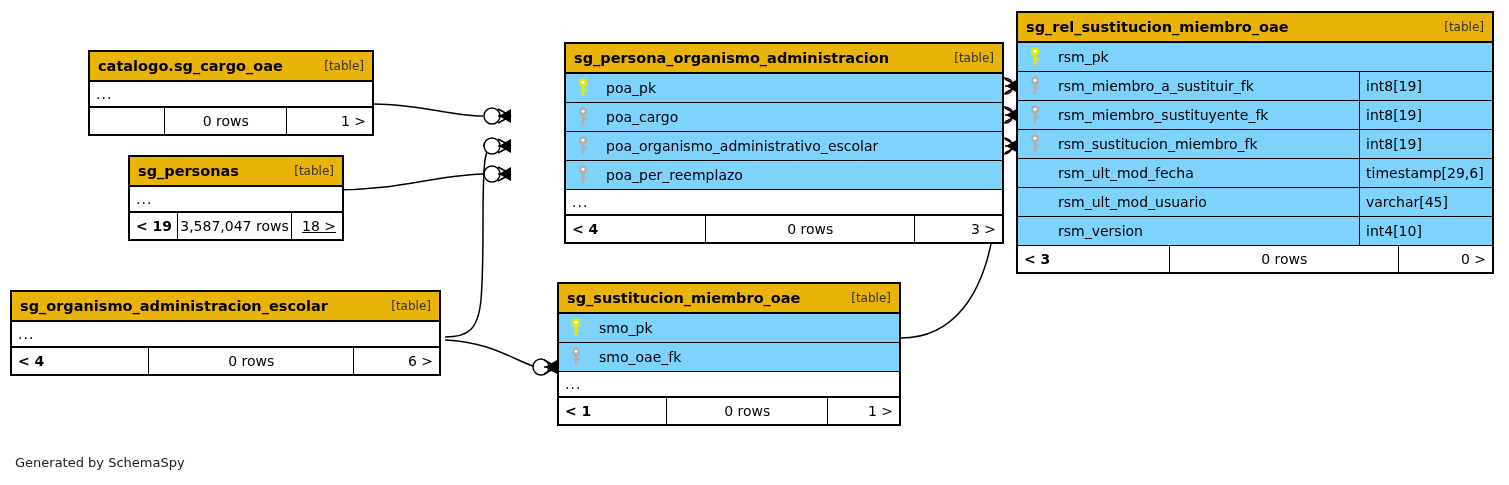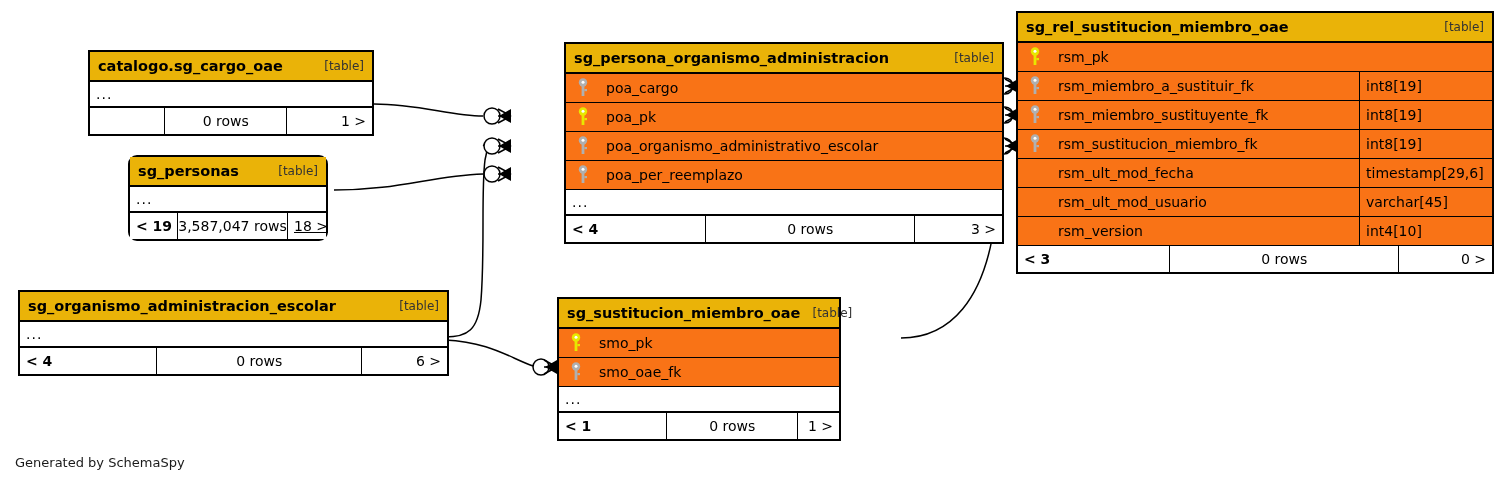--- a/index.html
+++ b/index.html
@@ -15,21 +15,21 @@
   .table-box{position:absolute;z-index:2;background:#ffffff;
              border:2px solid #000000;box-sizing:border-box;}
 
   .tbl-header{display:flex;align-items:center;justify-content:space-between;
               background:#eab308;border-bottom:2px solid #000000;
               padding:14px 8px;height:26px;box-sizing:border-box;}
   .tbl-title{font-weight:bold;font-size:14.5px;color:#000;white-space:nowrap;}
   .tbl-tag{font-size:12px;color:#333;white-space:nowrap;padding-left:12px;text-align:right;}
 
   .col-row{display:flex;align-items:center;height:29px;box-sizing:border-box;
-           border-bottom:1px solid #000000;background:#f97316;}
+           border-bottom:1px solid #000000;background:#7dd3fc;}
   .col-row:last-of-type{border-bottom:1px solid #000;}
   .key-cell{width:34px;flex:0 0 34px;display:flex;align-items:center;
             justify-content:center;}
   .col-name{flex:1 1 auto;font-size:14px;color:#000;white-space:nowrap;
             padding-left:6px;overflow:hidden;}
   .col-type{flex:0 0 auto;font-size:14px;color:#000;white-space:nowrap;
             border-left:1px solid #000;padding-left:6px;height:100%;
             display:flex;align-items:center;box-sizing:border-box;}
 
   .ellipsis-row{display:flex;align-items:center;height:26px;
@@ -112,70 +112,70 @@
           <span class="tbl-title">catalogo.sg_cargo_oae</span>
           <span class="tbl-tag">[table]</span>
         </div>
         <div class="ellipsis-row">...</div>
         <div class="tbl-footer">
           <div class="ft-cell ft-left" style="width:75px;"></div>
           <div class="ft-cell ft-mid" style="width:75px;">0 rows</div>
           <div class="ft-cell ft-right" style="flex:1 1 auto;">1 &gt;</div>
         </div>
       </div>
-      <div class="table-box" style="left: 128px; top: 155px; width: 200px; border-radius: 9px;">
+      <div class="table-box" style="left: 128px; top: 155px; width: 216px;">
         <div class="tbl-header">
           <span class="tbl-title">sg_personas</span>
           <span class="tbl-tag">[table]</span>
         </div>
         <div class="ellipsis-row">...</div>
         <div class="tbl-footer">
           <div class="ft-cell ft-left" style="width:48px;">&lt; 19</div>
           <div class="ft-cell ft-mid" style="width:110px;">3,587,047 rows</div>
           <div class="ft-cell ft-right" style="flex:1 1 auto;text-decoration:underline;">18 &gt;</div>
         </div>
       </div>
-      <div class="table-box" style="left: 18px; top: 290px; width: 431px;">
+      <div class="table-box" style="left: 10px; top: 290px; width: 431px;">
         <div class="tbl-header">
           <span class="tbl-title">sg_organismo_administracion_escolar</span>
           <span class="tbl-tag">[table]</span>
         </div>
         <div class="ellipsis-row">...</div>
         <div class="tbl-footer">
           <div class="ft-cell ft-left" style="width:137px;">&lt; 4</div>
           <div class="ft-cell ft-mid" style="width:158px;">0 rows</div>
           <div class="ft-cell ft-right" style="flex:1 1 auto;">6 &gt;</div>
         </div>
       </div>
       <div class="table-box" style="left: 537px; top: 42px; width: 440px; margin-left: 27px;">
         <div class="tbl-header">
           <span class="tbl-title">sg_persona_organismo_administracion</span>
           <span class="tbl-tag">[table]</span>
         </div>
         <div class="col-row">
           <span class="key-cell">
             <svg class="key-ico" width="12" height="20" viewBox="0 0 12 20">
-              <circle cx="6" cy="4.5" r="4.2" fill="#b0b0b0"></circle>
-              <circle cx="6" cy="4.3" r="1.5" fill="#ffffff"></circle>
-              <rect x="4.6" y="7" width="2.8" height="11" fill="#b0b0b0"></rect>
-              <rect x="7.4" y="11" width="2.6" height="2.2" fill="#b0b0b0"></rect>
-            </svg>
-          </span>
-          <span class="col-name">poa_cargo</span>
-        </div>
-        <div class="col-row">
-          <span class="key-cell">
-            <svg class="key-ico" width="12" height="20" viewBox="0 0 12 20">
               <circle cx="6" cy="4.5" r="4.2" fill="#e8e800"></circle>
               <circle cx="6" cy="4.3" r="1.5" fill="#ffffff"></circle>
               <rect x="4.6" y="7" width="2.8" height="11" fill="#e8e800"></rect>
               <rect x="7.4" y="11" width="2.6" height="2.2" fill="#e8e800"></rect>
             </svg>
           </span>
           <span class="col-name">poa_pk</span>
+        </div>
+        <div class="col-row">
+          <span class="key-cell">
+            <svg class="key-ico" width="12" height="20" viewBox="0 0 12 20">
+              <circle cx="6" cy="4.5" r="4.2" fill="#b0b0b0"></circle>
+              <circle cx="6" cy="4.3" r="1.5" fill="#ffffff"></circle>
+              <rect x="4.6" y="7" width="2.8" height="11" fill="#b0b0b0"></rect>
+              <rect x="7.4" y="11" width="2.6" height="2.2" fill="#b0b0b0"></rect>
+            </svg>
+          </span>
+          <span class="col-name">poa_cargo</span>
         </div>
         <div class="col-row">
           <span class="key-cell">
             <svg class="key-ico" width="12" height="20" viewBox="0 0 12 20">
               <circle cx="6" cy="4.5" r="4.2" fill="#b0b0b0"></circle>
               <circle cx="6" cy="4.3" r="1.5" fill="#ffffff"></circle>
               <rect x="4.6" y="7" width="2.8" height="11" fill="#b0b0b0"></rect>
               <rect x="7.4" y="11" width="2.6" height="2.2" fill="#b0b0b0"></rect>
             </svg>
           </span>
@@ -192,21 +192,21 @@
           </span>
           <span class="col-name">poa_per_reemplazo</span>
         </div>
         <div class="ellipsis-row">...</div>
         <div class="tbl-footer">
           <div class="ft-cell ft-left" style="width:140px;">&lt; 4</div>
           <div class="ft-cell ft-mid" style="width:160px;">0 rows</div>
           <div class="ft-cell ft-right" style="flex:1 1 auto;">3 &gt;</div>
         </div>
       </div>
-      <div class="table-box" style="left: 557px; top: 297px; width: 284px;">
+      <div class="table-box" style="left: 557px; top: 282px; width: 344px;">
         <div class="tbl-header">
           <span class="tbl-title">sg_sustitucion_miembro_oae</span>
           <span class="tbl-tag">[table]</span>
         </div>
         <div class="col-row">
           <span class="key-cell">
             <svg class="key-ico" width="12" height="20" viewBox="0 0 12 20">
               <circle cx="6" cy="4.5" r="4.2" fill="#e8e800"></circle>
               <circle cx="6" cy="4.3" r="1.5" fill="#ffffff"></circle>
               <rect x="4.6" y="7" width="2.8" height="11" fill="#e8e800"></rect>

